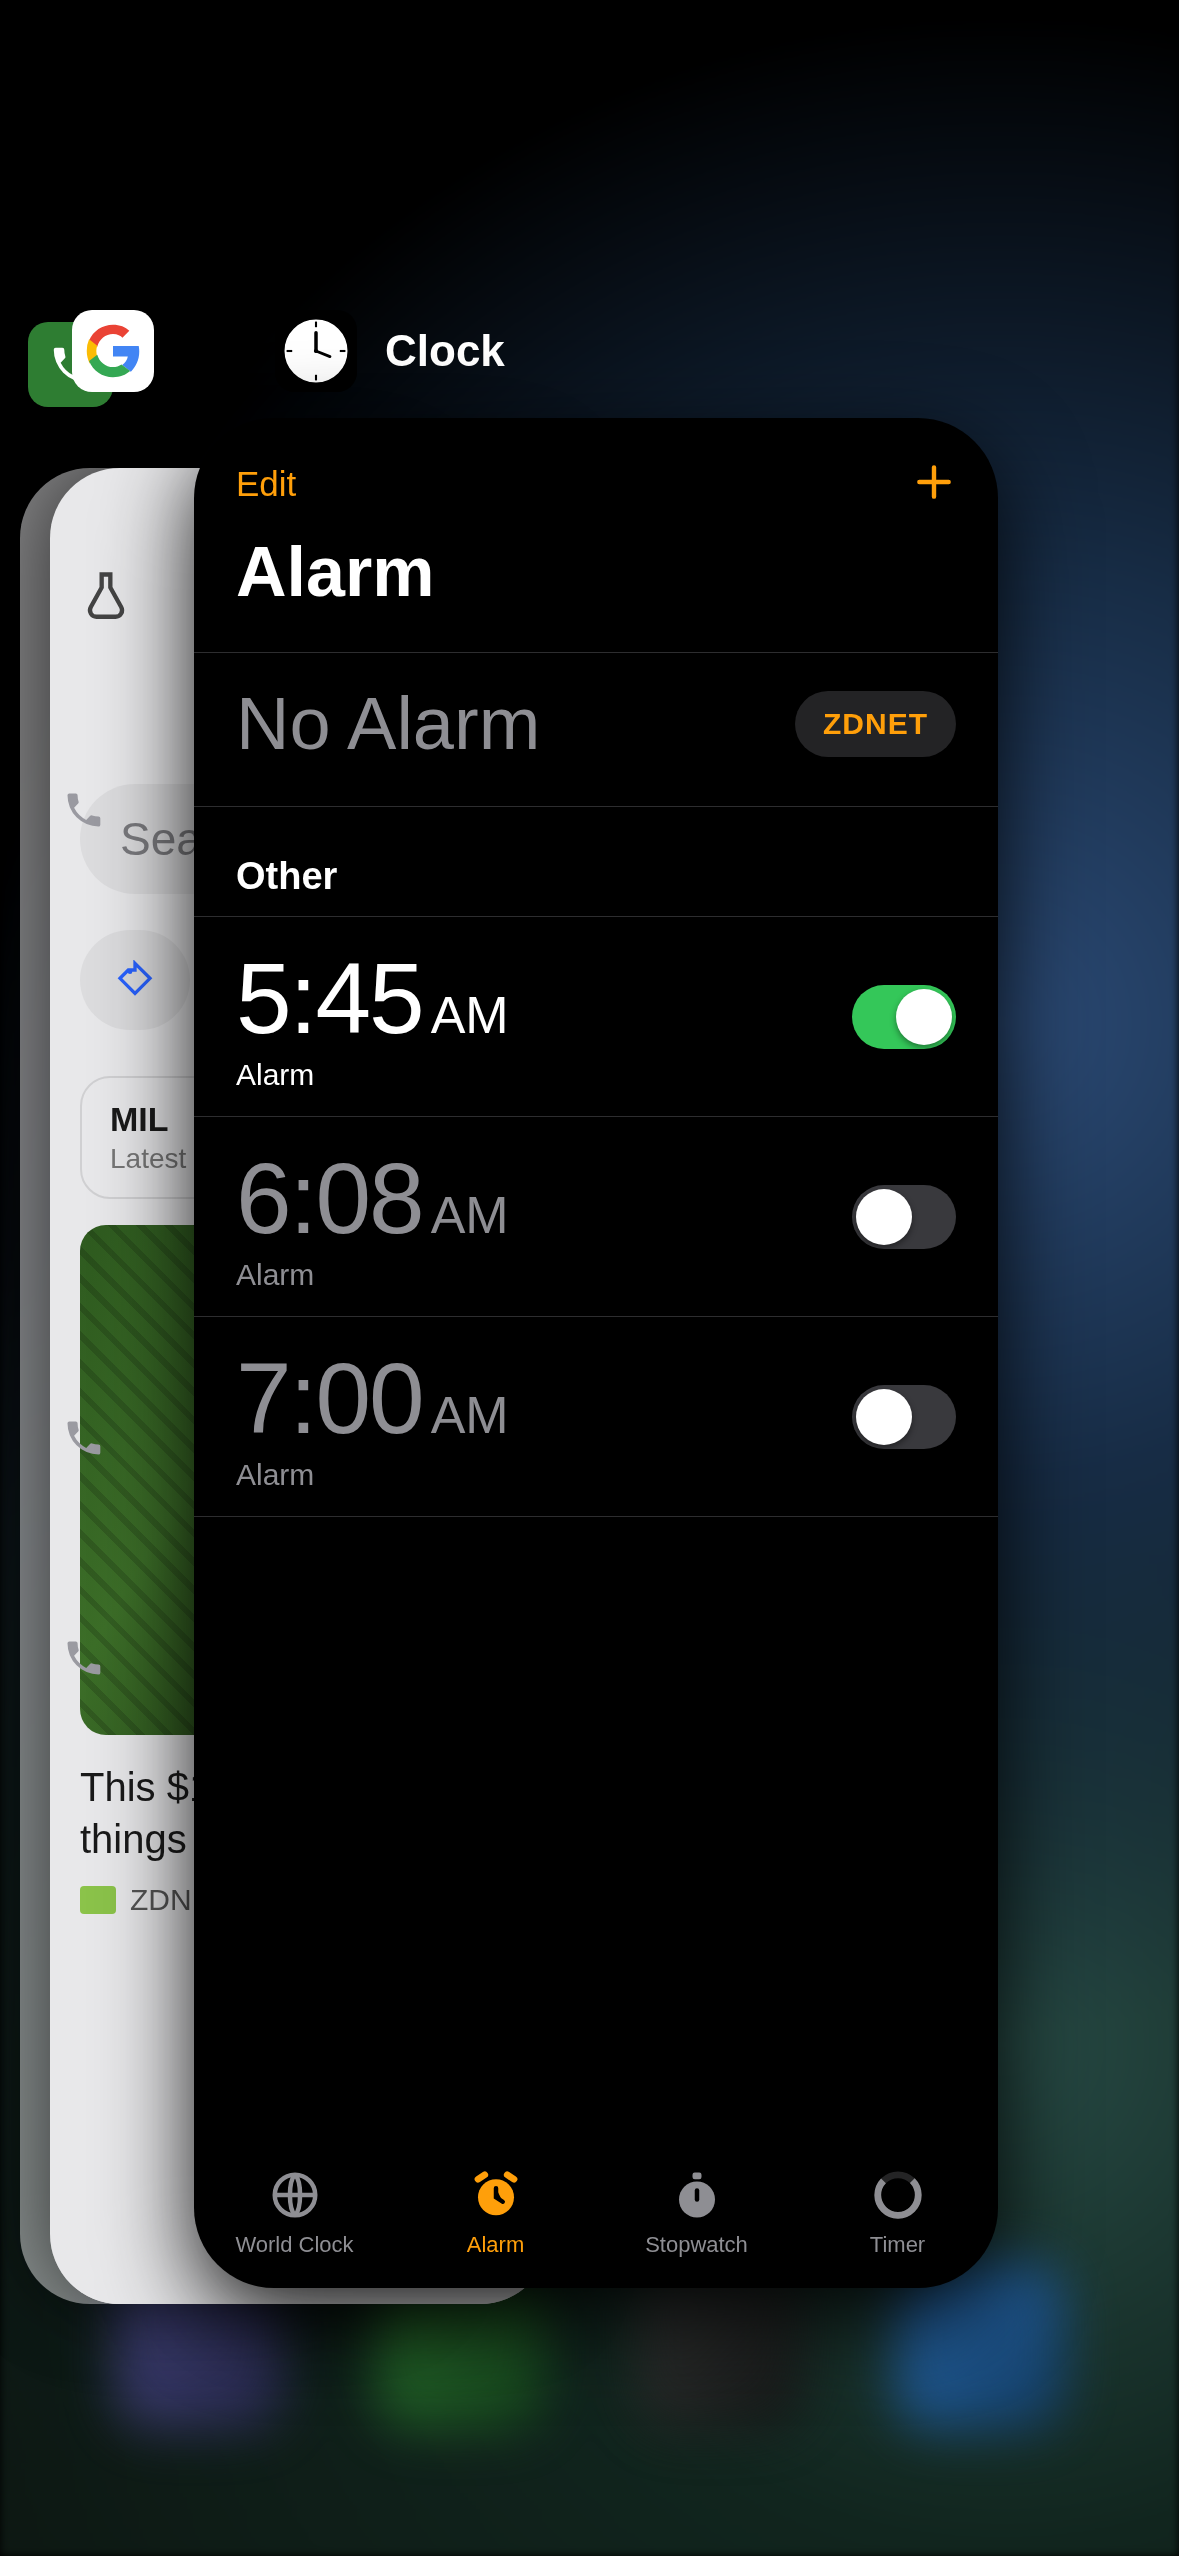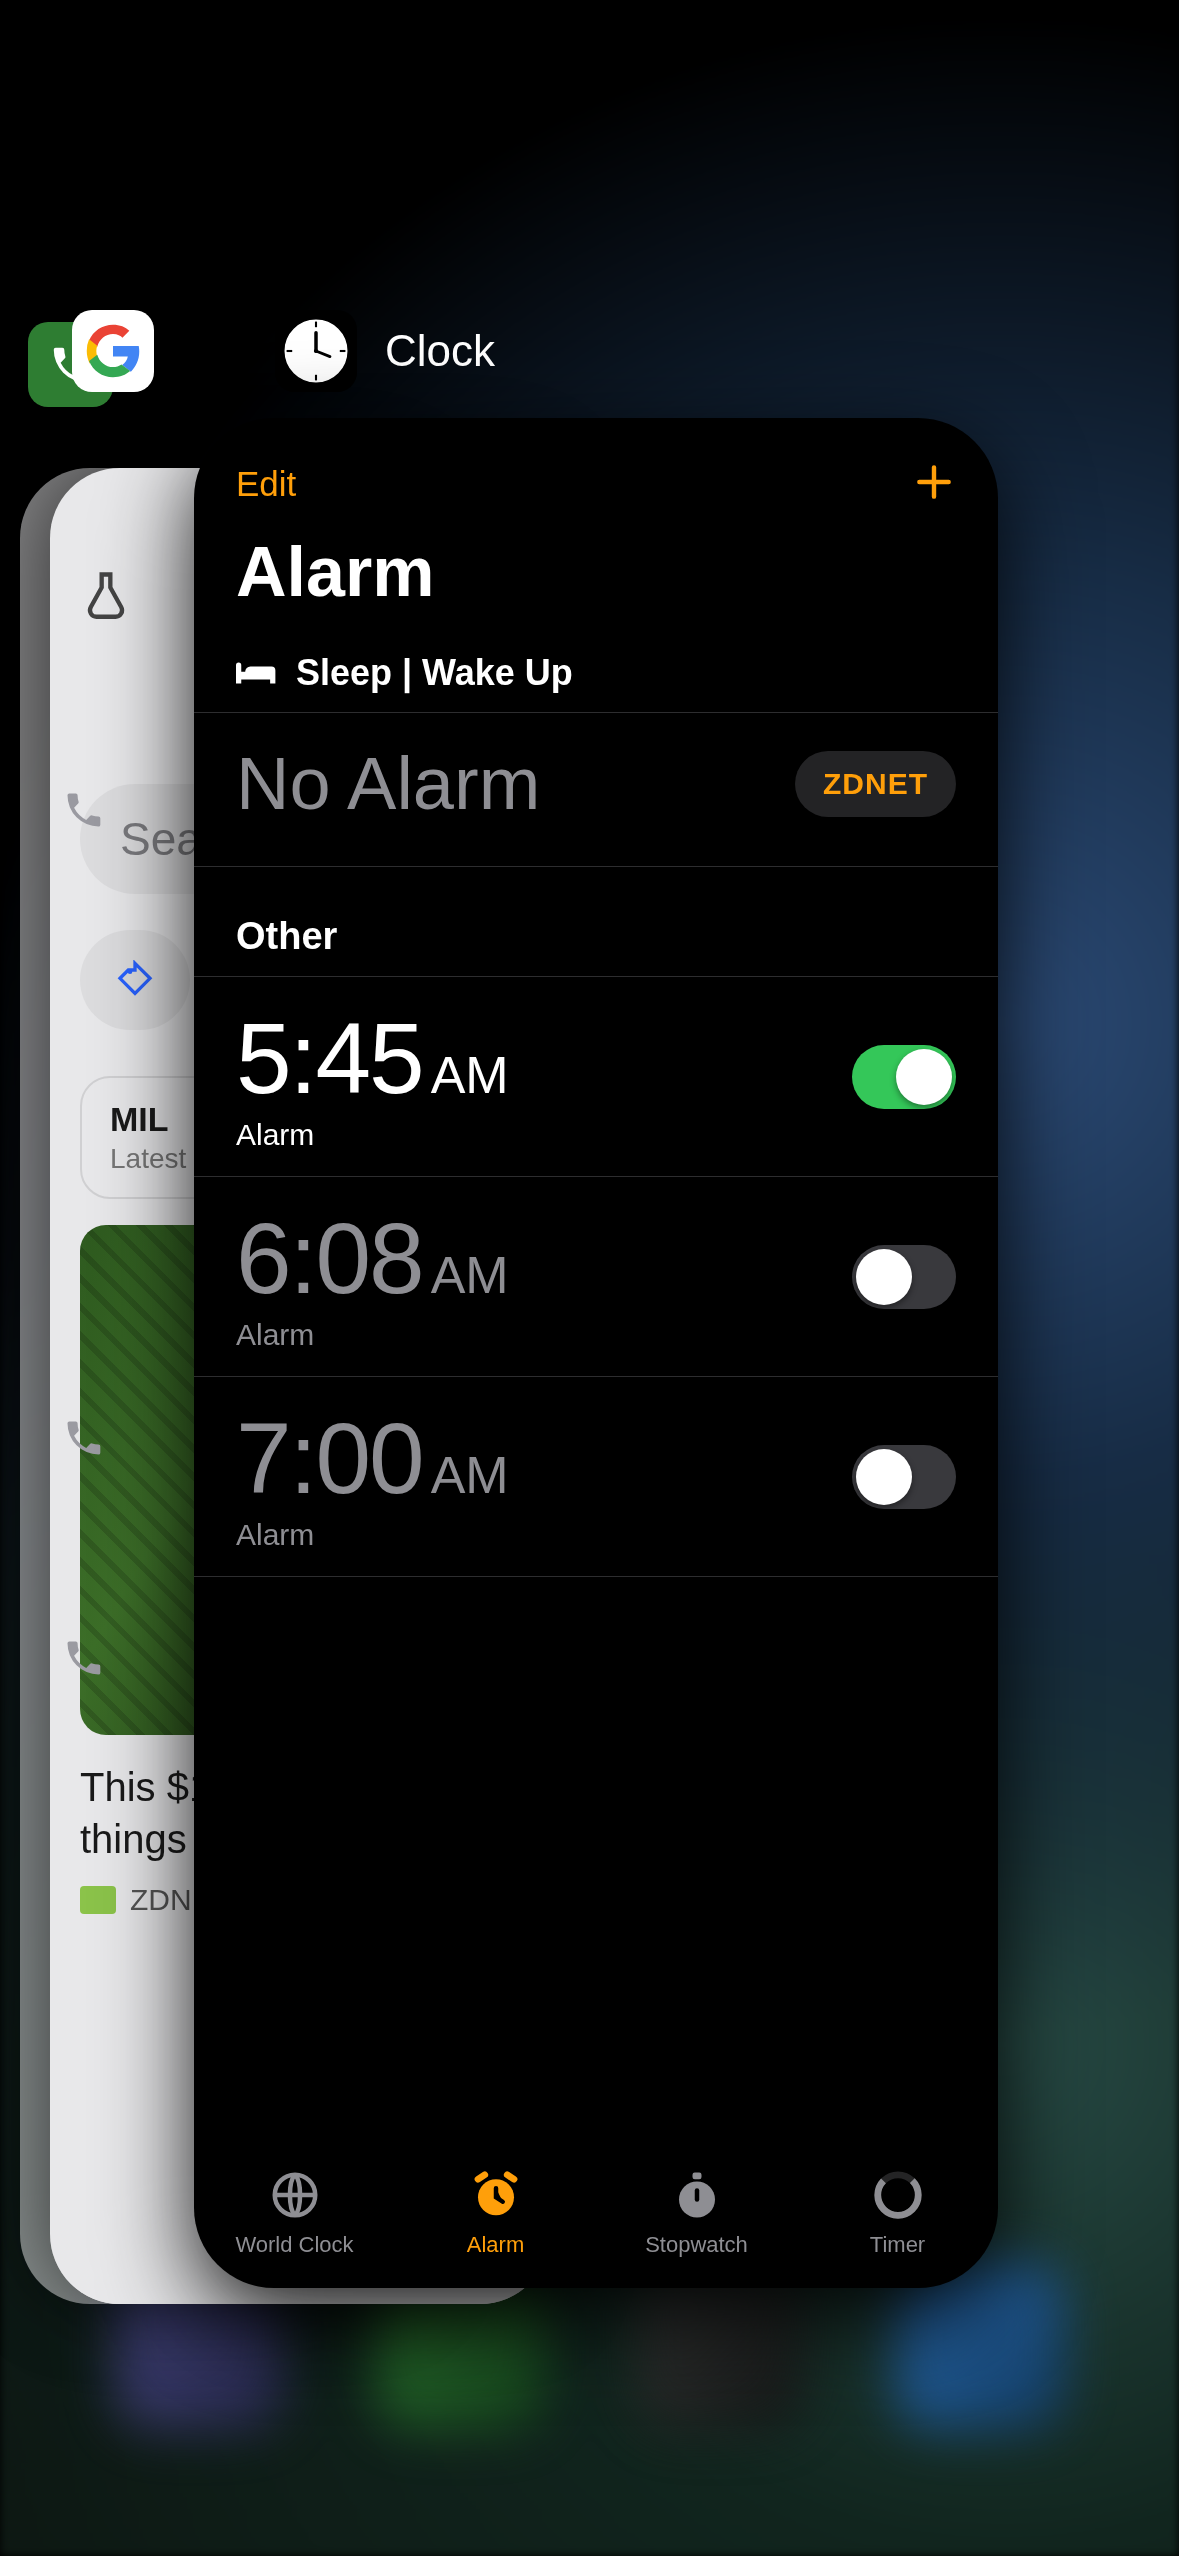--- a/index.html
+++ b/index.html
@@ -58,21 +58,21 @@
     .card-b .fade-btm{position:absolute;left:0;right:0;bottom:0;height:80px;background:linear-gradient(180deg,transparent,#e8e8ea);}
 
     
     .hdr{position:absolute;top:310px;display:flex;align-items:center;gap:28px;}
     .hdr-google{left:72px;}
     .hdr-clock{left:275px;}
     .app-ic{width:82px;height:82px;border-radius:20px;display:flex;align-items:center;justify-content:center;}
     .phone-ic{position:absolute;left:28px;top:322px;width:85px;height:85px;border-radius:20px;background:#2e7d32;display:flex;align-items:center;justify-content:center;}
     .ic-google{background:#fff;}
     .ic-clock{background:#000;}
-    .hdr-lbl{color:#fff;font-size:44px;font-weight:400;}
+    .hdr-lbl{color:#fff;font-size:44px;font-weight:700;}
 
     
     .clock-card{
       position:absolute;left:194px;top:418px;width:804px;height:1870px;
       background:#000;border-radius:80px;overflow:hidden;
       box-shadow:0 30px 90px rgba(0,0,0,.9);
       color:#fff;
     }
     .nav{display:flex;justify-content:space-between;align-items:center;padding:42px 42px 0 42px;}
     .nav-edit{color:#ff9f0a;font-size:35px;}
@@ -218,26 +218,20 @@
     <span class="nav-edit">Edit</span>
     <span class="nav-plus">
       <svg class="plus-svg" viewBox="0 0 24 24">
           <path stroke="#ff9f0a" stroke-width="2.4" stroke-linecap="round" d="M12 4v16M4 12h16"></path>
         </svg>
     </span>
   </div>
 
   <div class="big-title">Alarm</div>
 
-  <div class="sec-head">
-    <svg class="bed-svg" viewBox="0 0 32 20">
-      <path fill="#fff" d="M2 2a2 2 0 0 1 2 2v5h3a4 4 0 0 1 4-4h16a3 3 0 0 1 3 3v10h-4v-3H4v3H0V4a2 2 0 0 1 2-2z"></path>
-    </svg>
-    <span>Sleep | Wake Up</span>
-  </div>
   <div class="hr"></div>
   <div class="sleep-row">
     <span class="noalarm">No Alarm</span>
     <span class="change">ZDNET</span>
   </div>
   <div class="hr"></div>
 
   <div class="other-head">Other</div>
   <div class="hr"></div>
 

